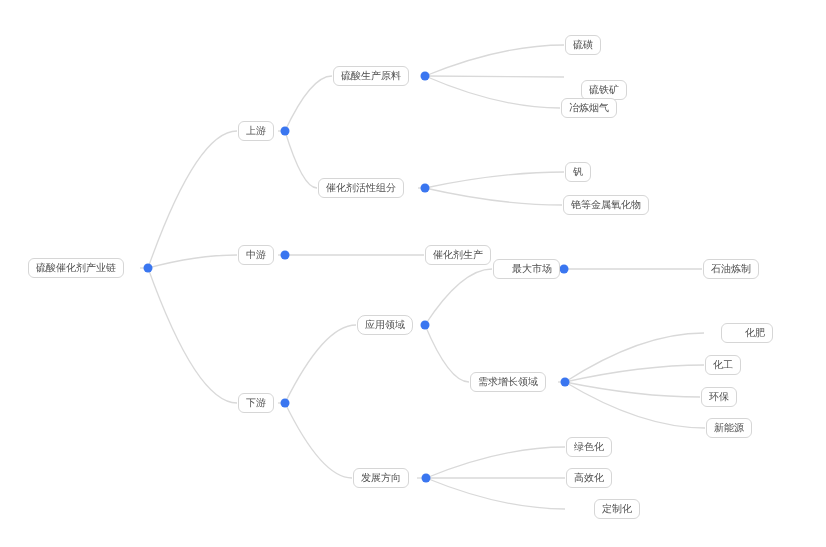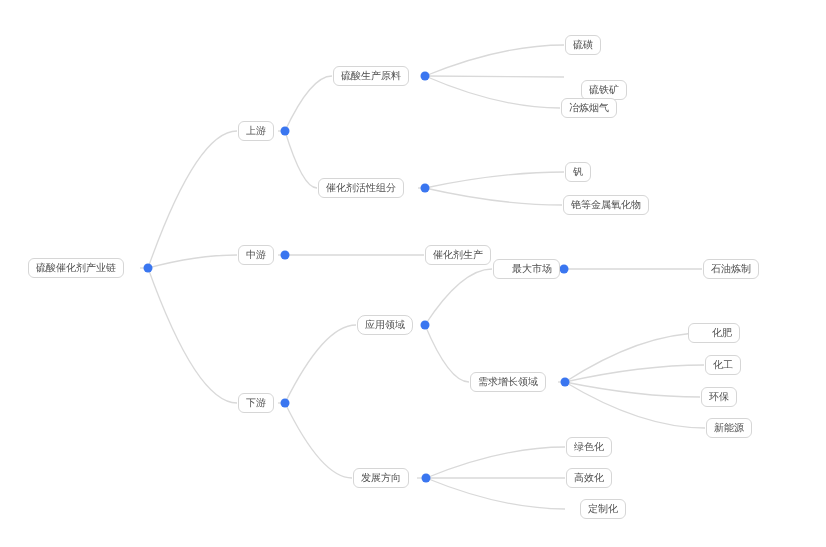--- a/index.html
+++ b/index.html
@@ -99,21 +99,21 @@
   <div class="node" style="left: 318px; top: 188px;">催化剂活性组分</div>
   <div class="node" style="left: 565px; top: 172px;">钒</div>
   <div class="node" style="left: 563px; top: 205px;">铯等金属氧化物</div>
   <div class="node" style="left: 238px; top: 255px;">中游</div>
   <div class="node" style="left: 425px; top: 255px;">催化剂生产</div>
   <div class="node" style="left: 238px; top: 403px;">下游</div>
   <div class="node" style="left: 357px; top: 325px; border-radius: 8px;">应用领域</div>
   <div class="node" style="left: 493px; top: 269px; padding-left: 18px;">最大市场</div>
   <div class="node" style="left: 703px; top: 269px;">石油炼制</div>
   <div class="node" style="left: 470px; top: 382px;">需求增长领域</div>
-  <div class="node" style="left: 688px; top: 333px; padding-left: 23px;">化肥</div>
+  <div class="node" style="left: 721px; top: 333px; padding-left: 23px;">化肥</div>
   <div class="node" style="left: 705px; top: 365px;">化工</div>
   <div class="node" style="left: 701px; top: 397px;">环保</div>
   <div class="node" style="left: 706px; top: 428px;">新能源</div>
   <div class="node" style="left: 353px; top: 478px;">发展方向</div>
   <div class="node" style="left: 566px; top: 447px;">绿色化</div>
   <div class="node" style="left: 566px; top: 478px;">高效化</div>
-  <div class="node" style="left: 580px; top: 509px;">定制化</div>
+  <div class="node" style="left: 594px; top: 509px;">定制化</div>
 </div>
 
 </body></html>

